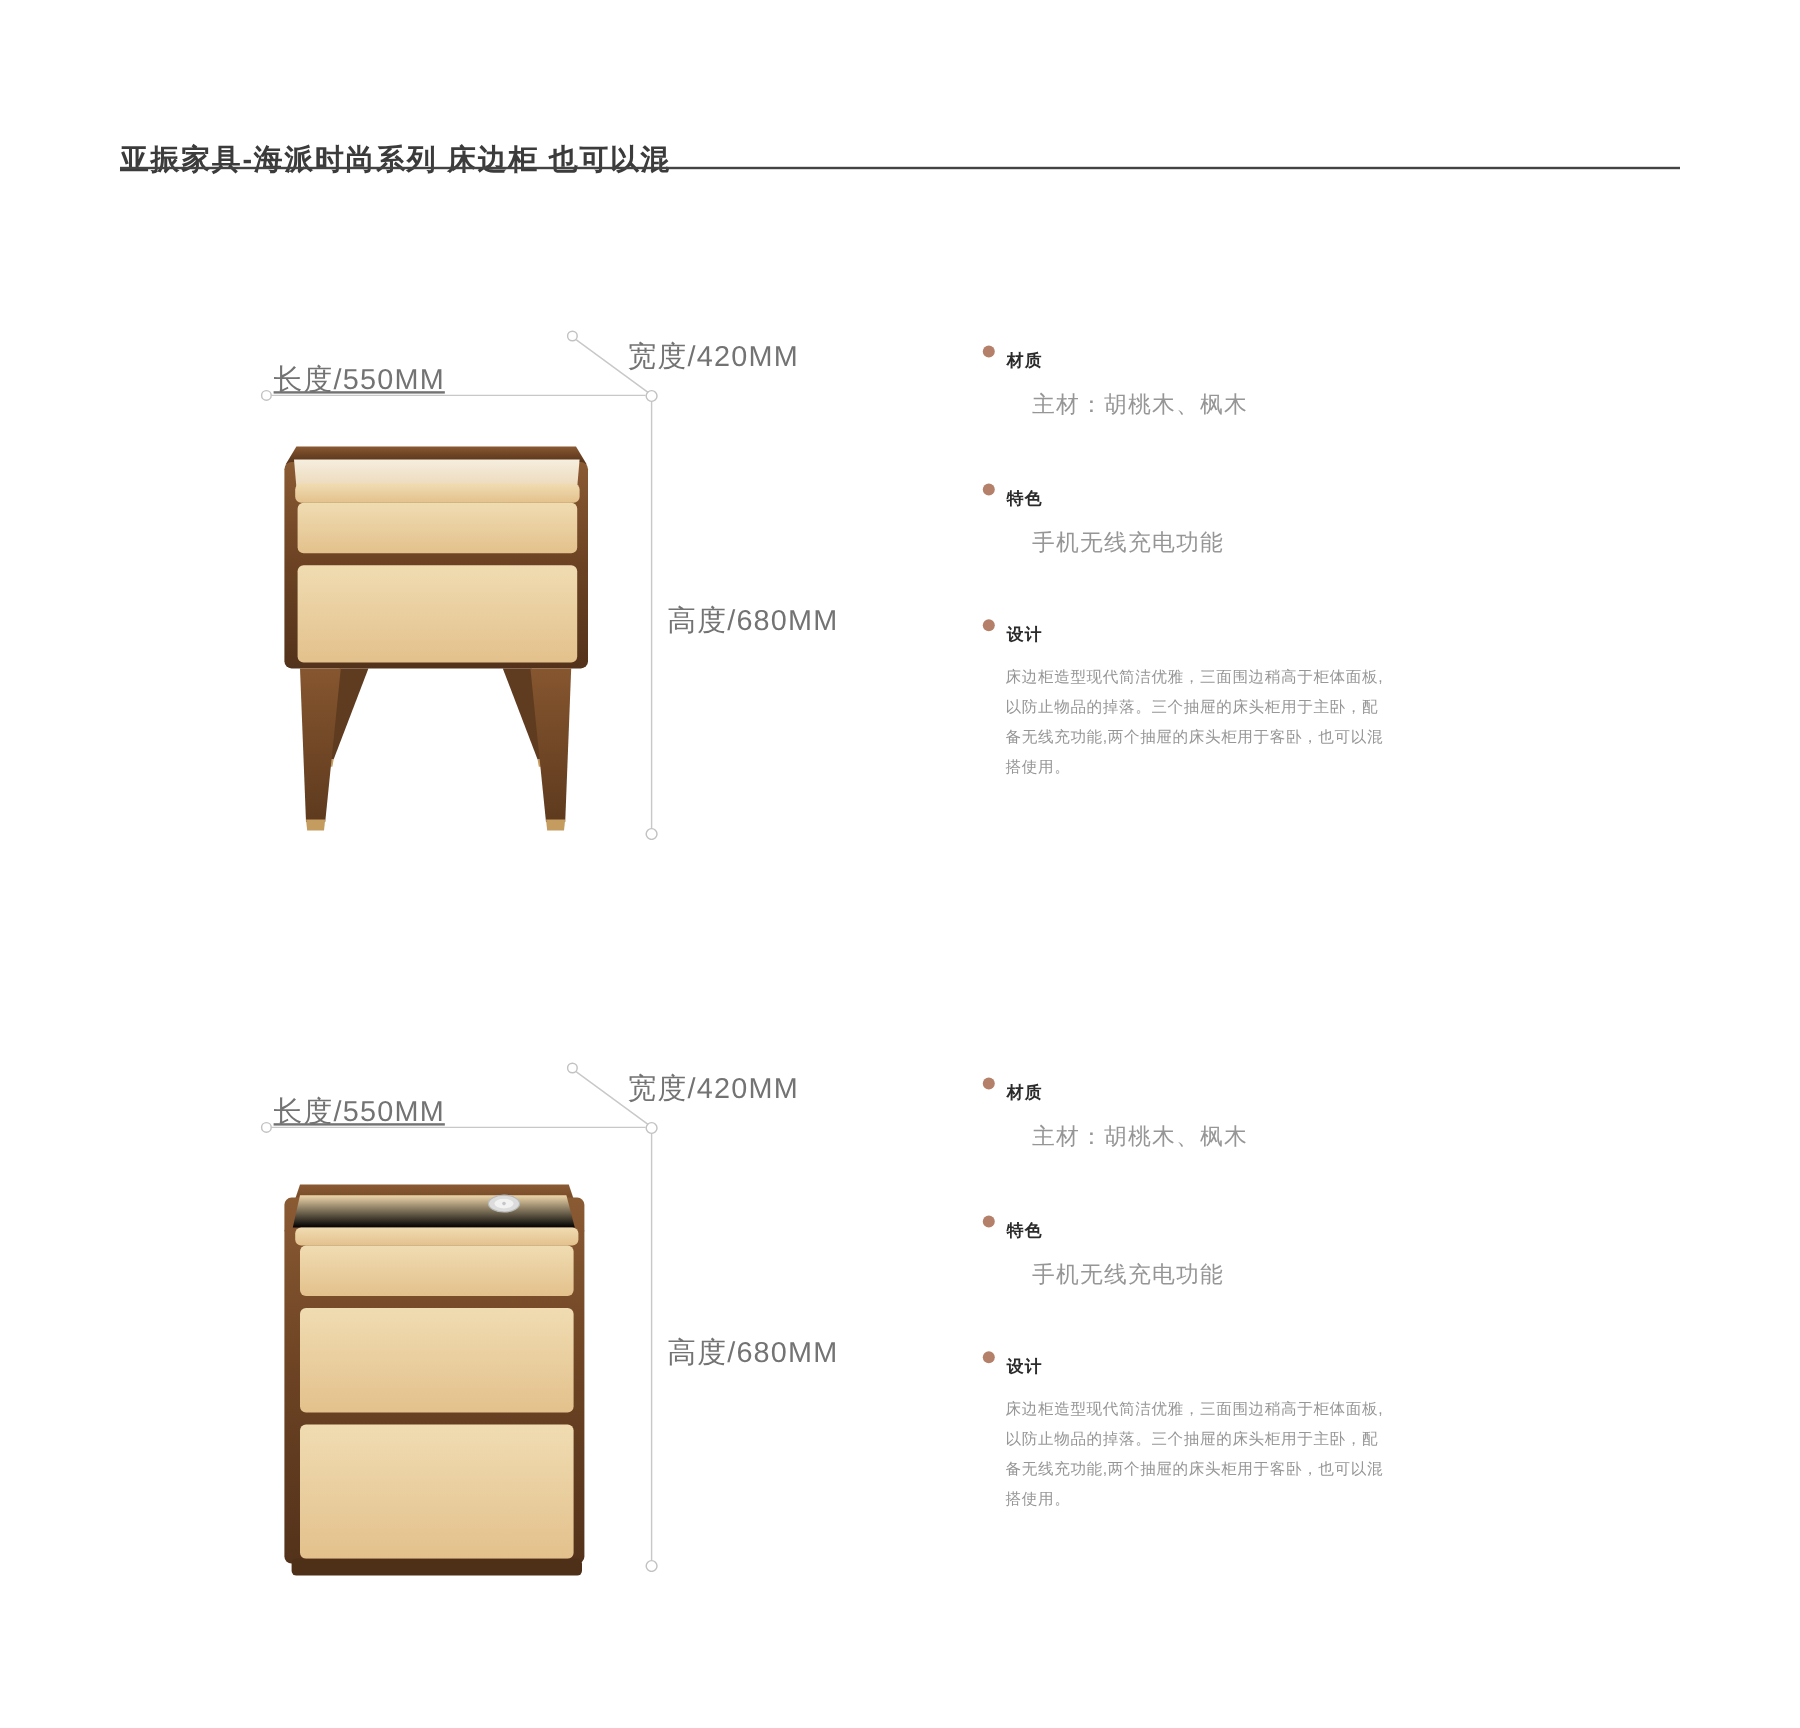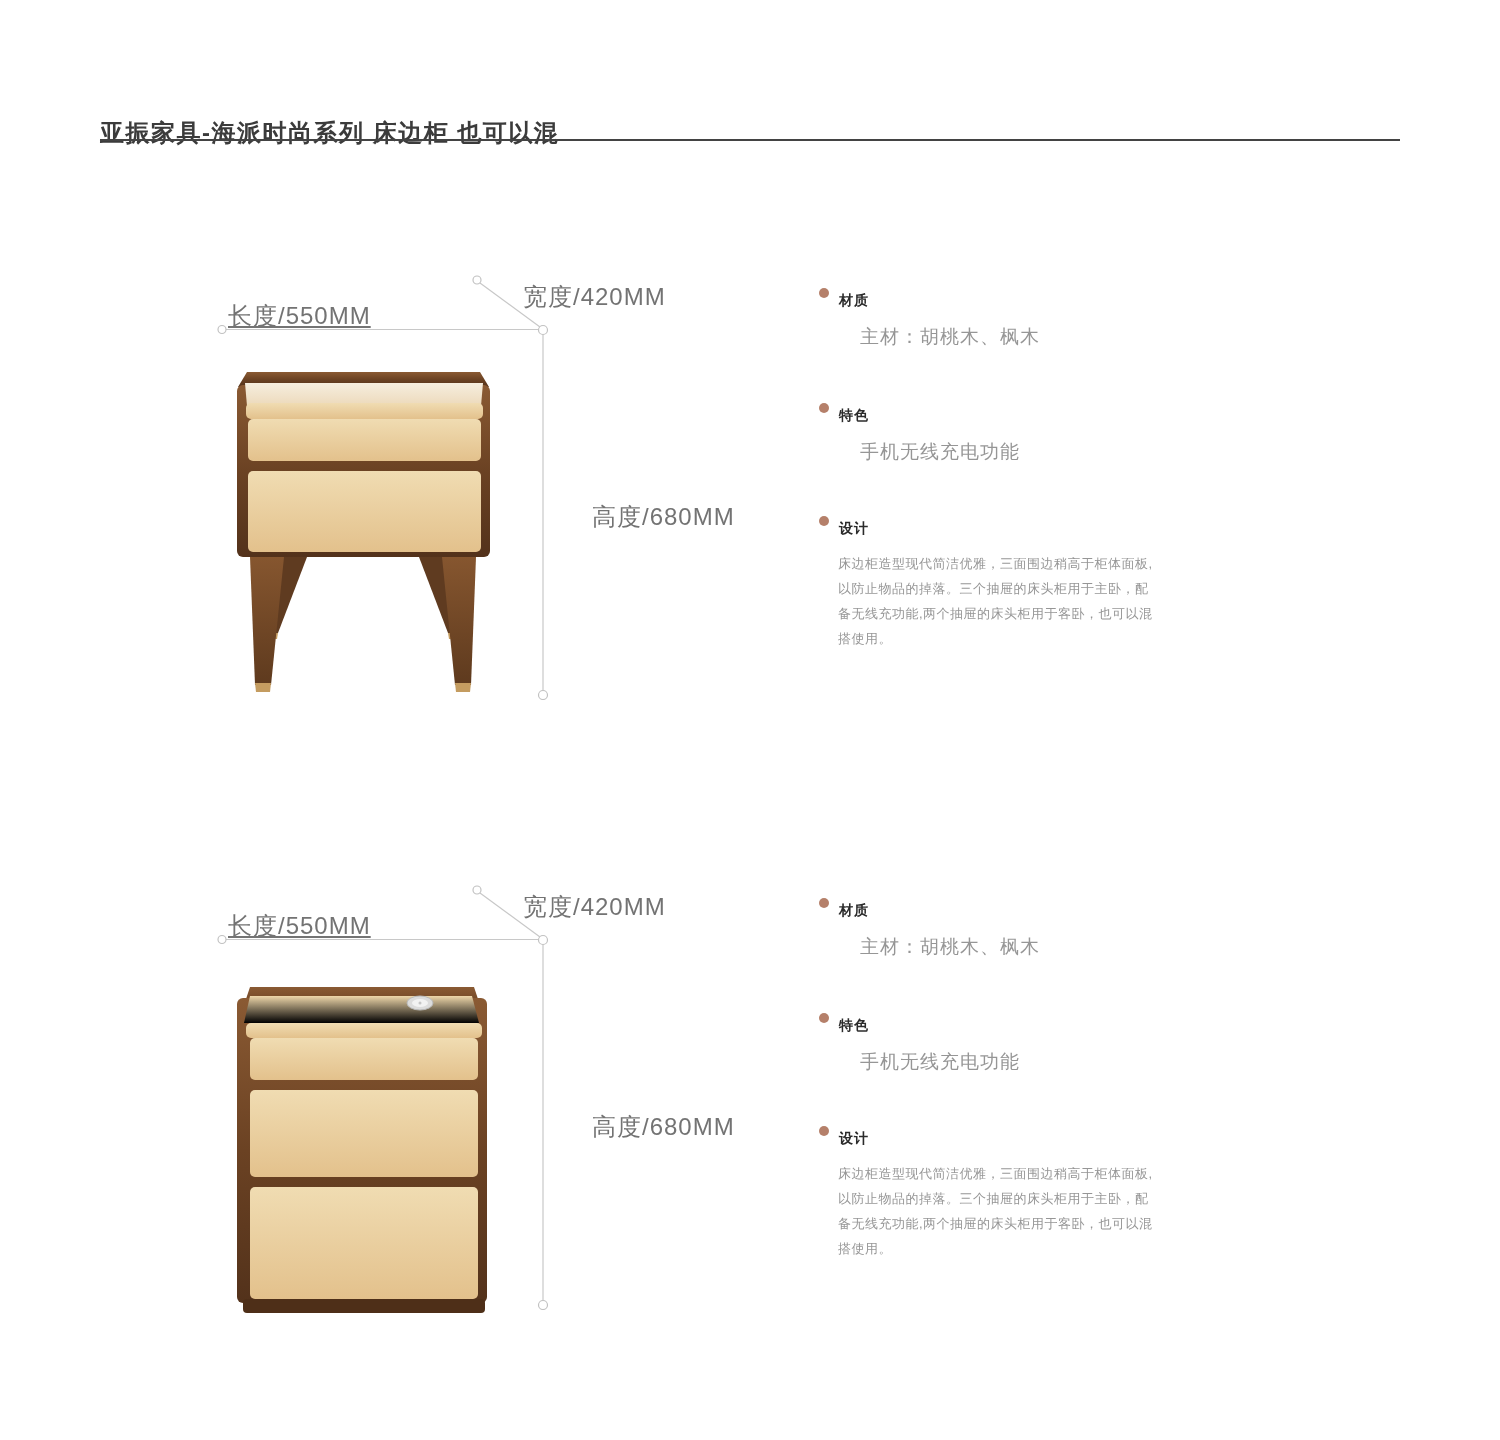--- a/index.html
+++ b/index.html
@@ -11,21 +11,21 @@
               color:#3b3b3b;letter-spacing:1.5px;white-space:nowrap;}
   .header-rule{position:absolute;left:100px;top:139px;width:1300px;height:2px;background:#434343;}
 
   
   .product-section{position:absolute;left:0;width:1500px;height:460px;}
 
   
   .dim-label{position:absolute;font-size:24px;color:#737373;letter-spacing:1px;white-space:nowrap;}
   .dim-label.len{left:228px;top:40px;text-decoration:underline;}
   .dim-label.wid{left:523px;top:21px;}
-  .dim-label.hei{left:556px;top:241px;margin-left:36px;}
+  .dim-label.hei{left:556px;top:241px;}
   .dim-lines{position:absolute;left:208px;top:5px;}
 
   .cabinet-svg{position:absolute;}
 
   
   .bullet{position:absolute;left:819px;width:10px;height:10px;border-radius:50%;background:#b5806a;}
   .ih{position:absolute;left:839px;font-size:14px;font-weight:700;color:#2b2b2b;
       letter-spacing:1px;white-space:nowrap;}
   .ib{position:absolute;left:860px;font-size:19px;color:#969696;letter-spacing:1px;white-space:nowrap;}
   .design-para{position:absolute;left:838px;font-size:13px;color:#969696;letter-spacing:0.5px;}

